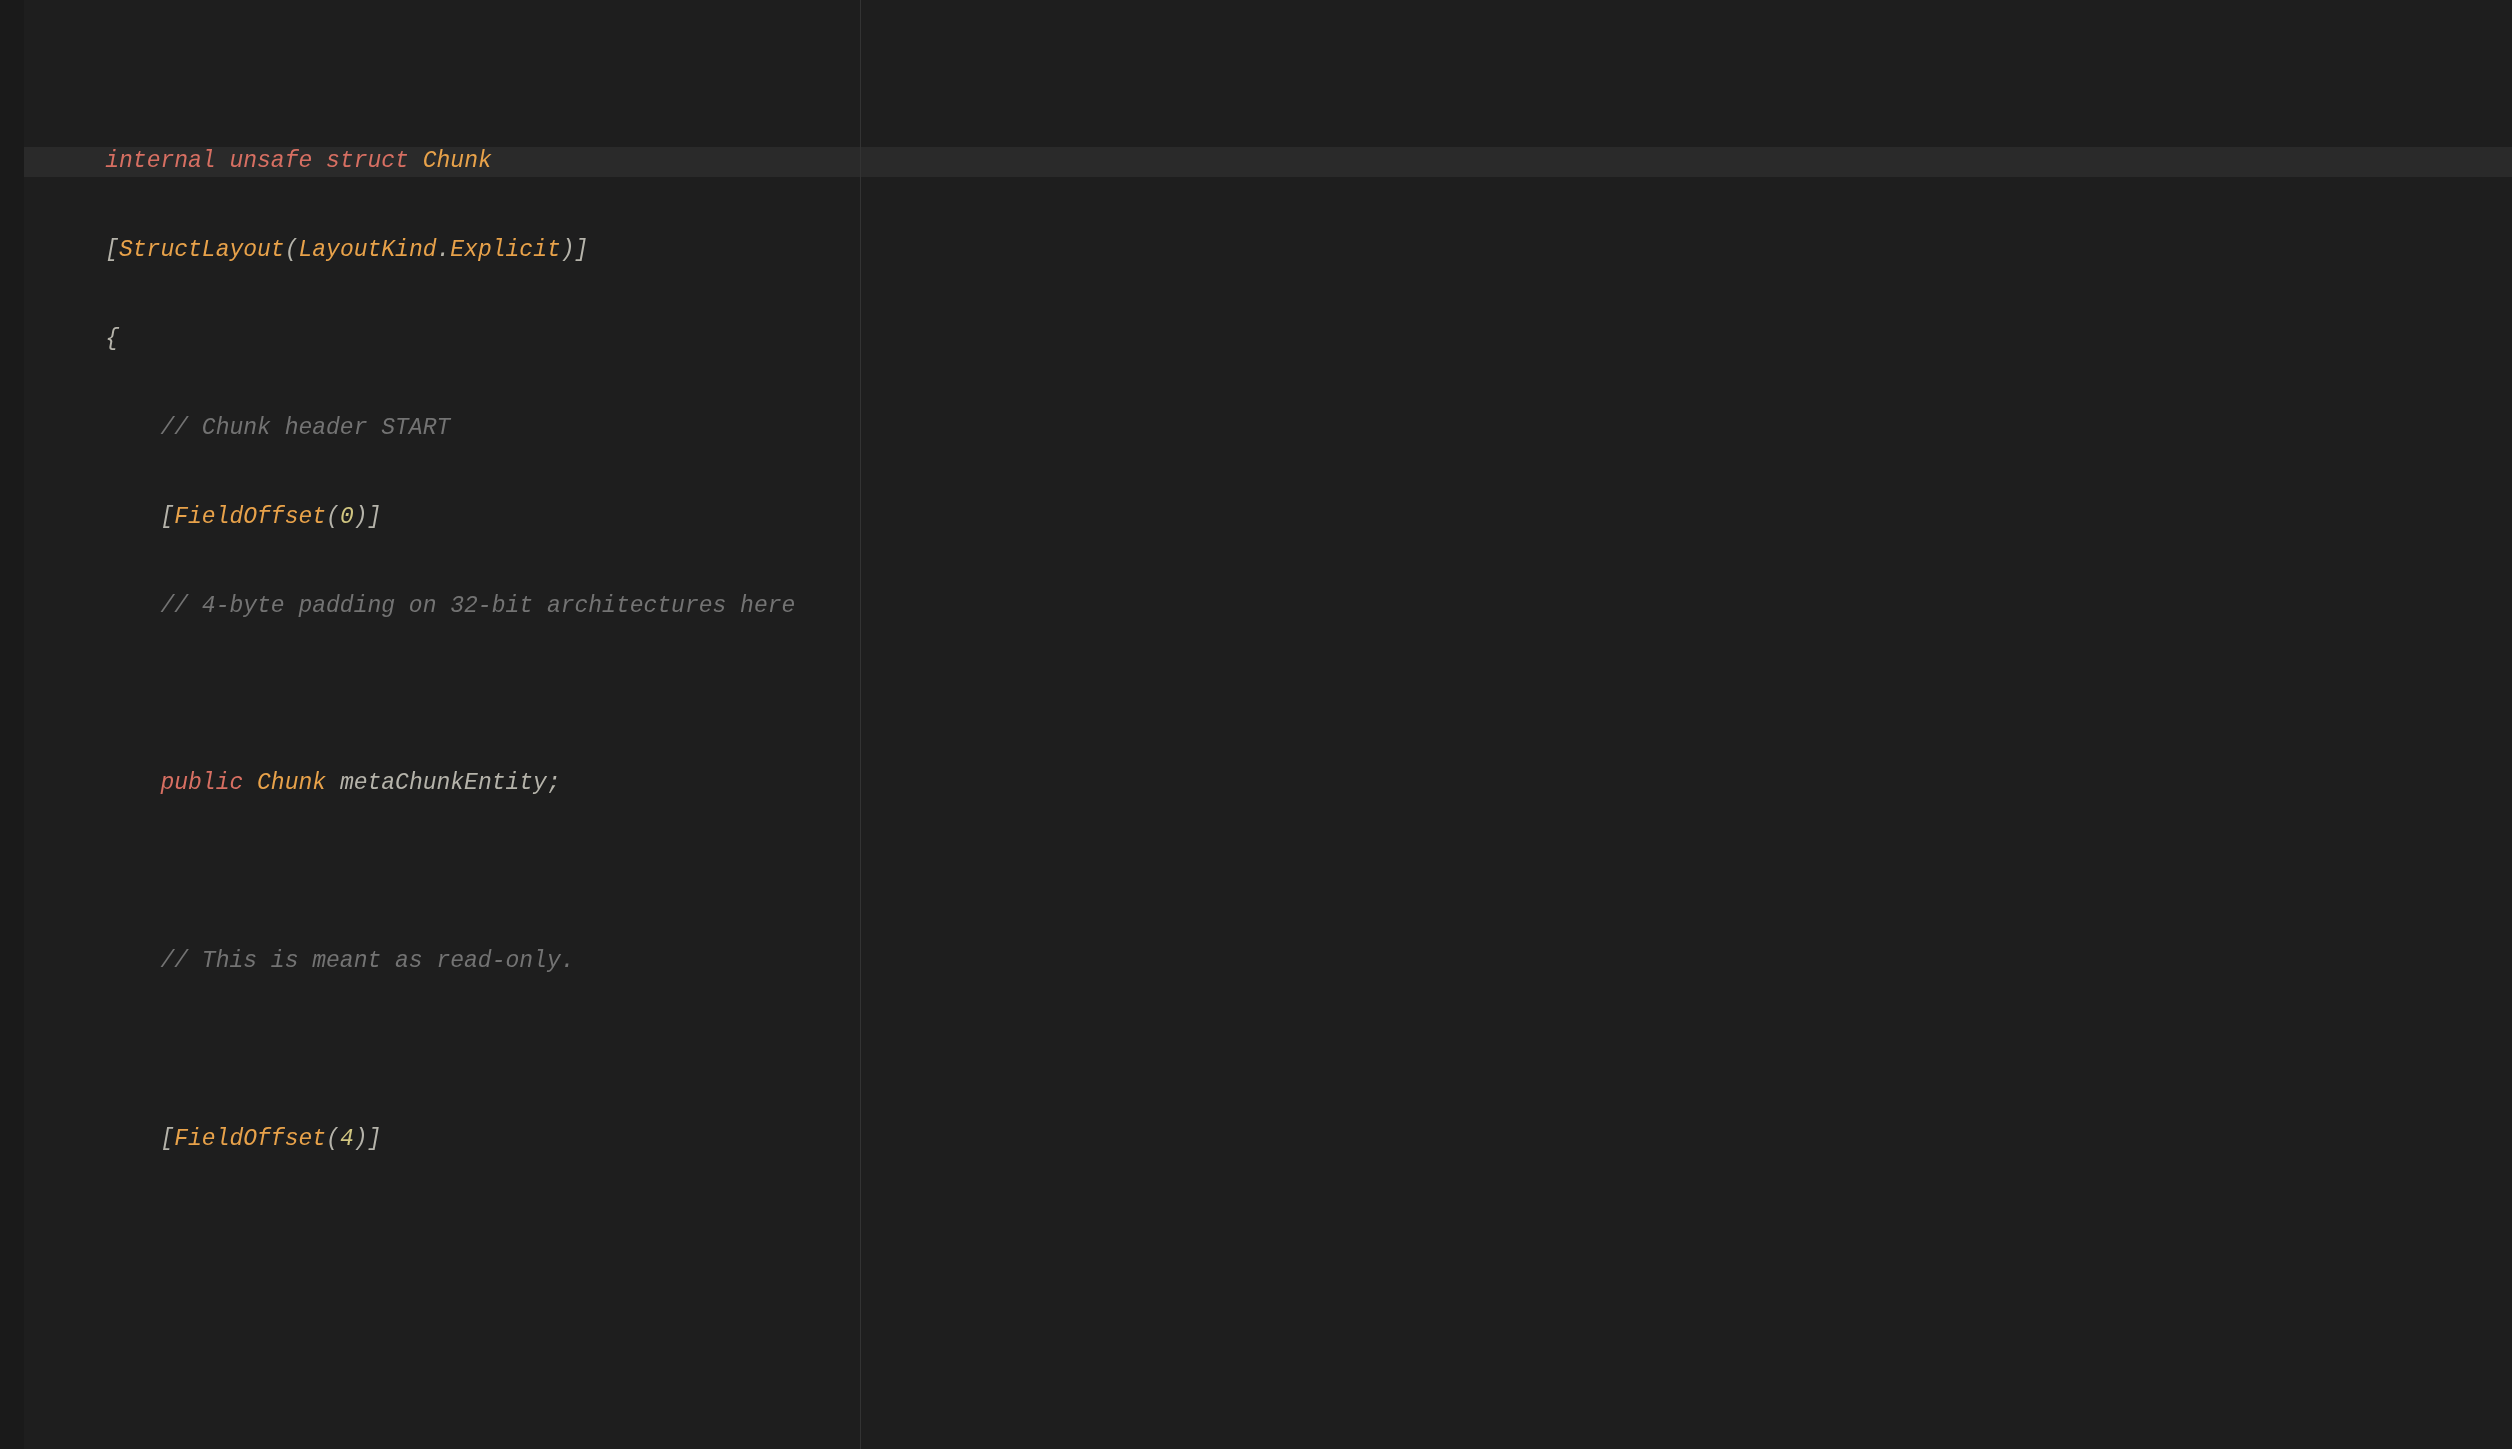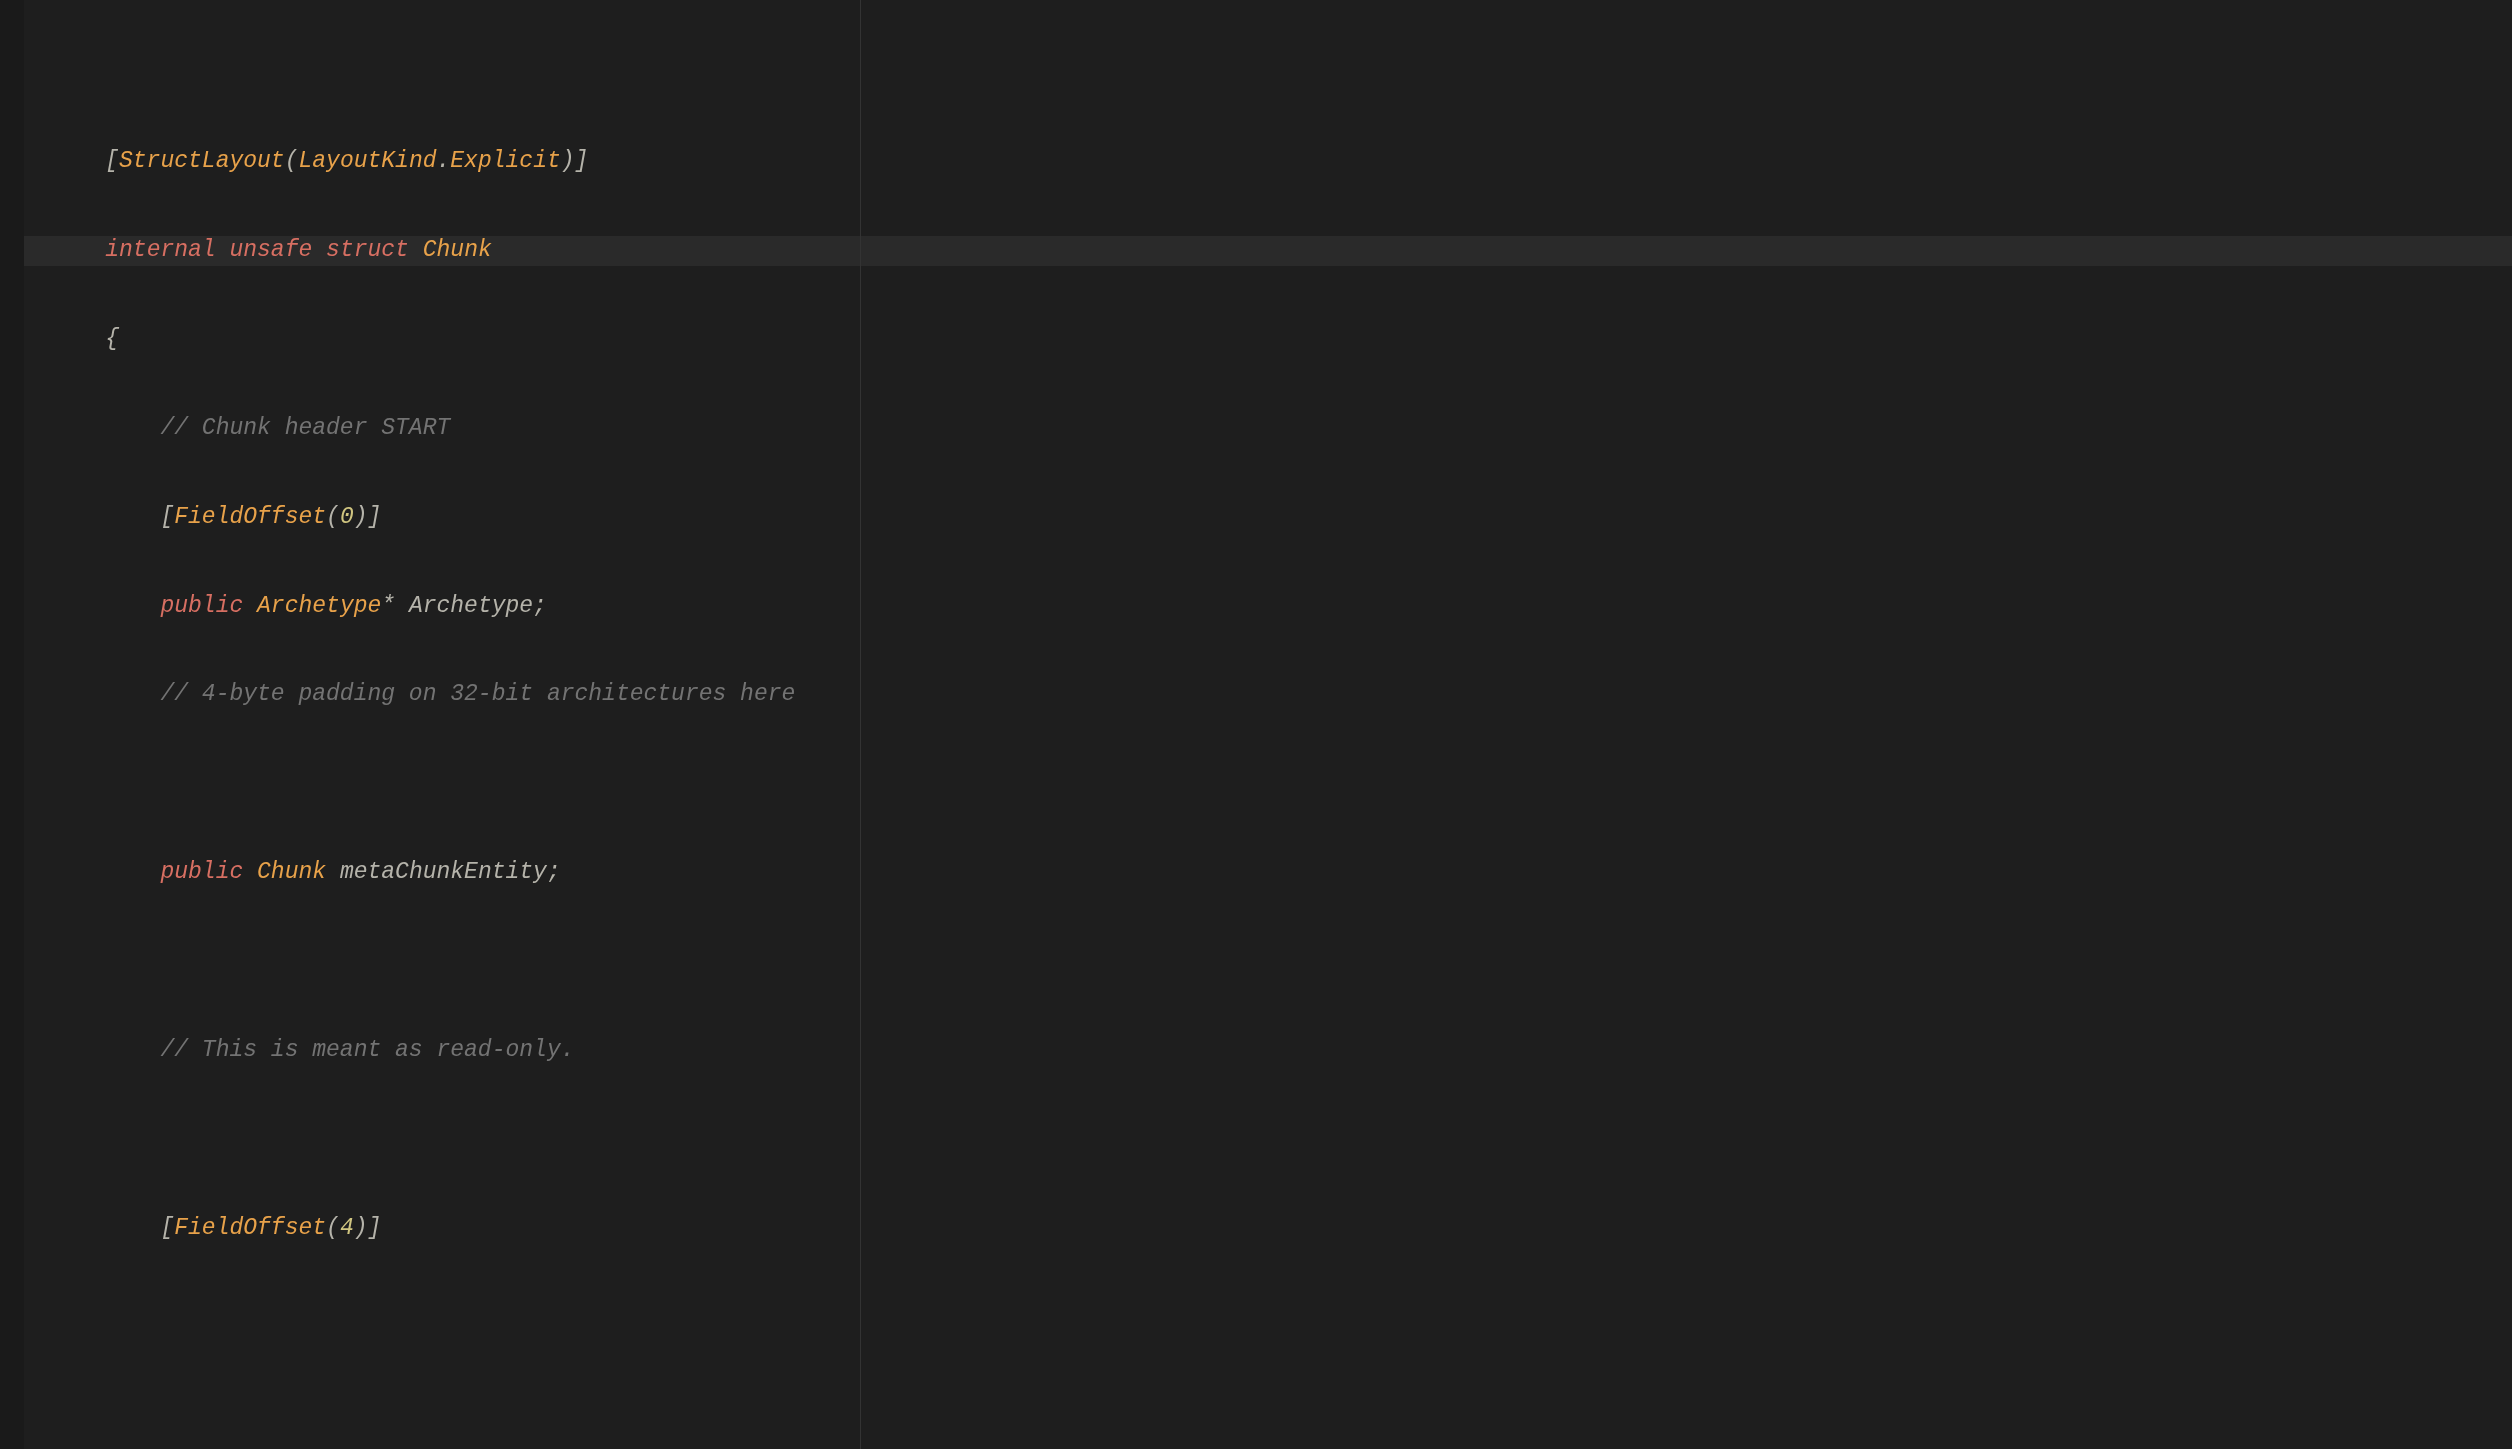--- a/index.html
+++ b/index.html
@@ -53,26 +53,25 @@
     .punct { color: #b5b3aa; }
     .ident { color: #b5b3aa; }
   </style>
 </head>
 <body>
 
 <div class="editor">
   <div class="gutter"></div>
   <div class="vline"></div>
 
+  <span class="line highlighted"><span>    </span><span class="kw">internal</span><span> </span><span class="kw">unsafe</span><span> </span><span class="kw">struct</span><span> </span><span class="type">Chunk</span></span>
   <span class="line"><span class="punct">    [</span><span class="attr">StructLayout</span><span class="punct">(</span><span class="attr">LayoutKind</span><span class="punct">.</span><span class="attr">Explicit</span><span class="punct">)]</span></span>
-  <span class="line highlighted"><span>    </span><span class="kw">internal</span><span> </span><span class="kw">unsafe</span><span> </span><span class="kw">struct</span><span> </span><span class="type">Chunk</span></span>
   <span class="line"><span class="punct">    {</span></span>
   <span class="line"><span>        </span><span class="comment">// Chunk header START</span></span>
   <span class="line"><span class="punct">        [</span><span class="attr">FieldOffset</span><span class="punct">(</span><span class="num">0</span><span class="punct">)]</span></span>
-  <span class="line"><span>        </span><span class="kw">public</span><span> </span><span class="type">Archetype</span><span class="ident">* Archetype;</span></span>
   <span class="line"><span>        </span><span class="comment">// 4-byte padding on 32-bit architectures here</span></span>
   <span class="line"><span></span></span>
   <span class="line"><span>        </span><span class="kw">public</span><span> </span><span class="type">Chunk</span><span class="ident"> metaChunkEntity;</span></span>
   <span class="line"><span></span></span>
   <span class="line"><span>        </span><span class="comment">// This is meant as read-only.</span></span>
   <span class="line"><span>        </span></span>
   <span class="line"><span class="punct">        [</span><span class="attr">FieldOffset</span><span class="punct">(</span><span class="num">4</span><span class="punct">)]</span></span>
   
   
   

